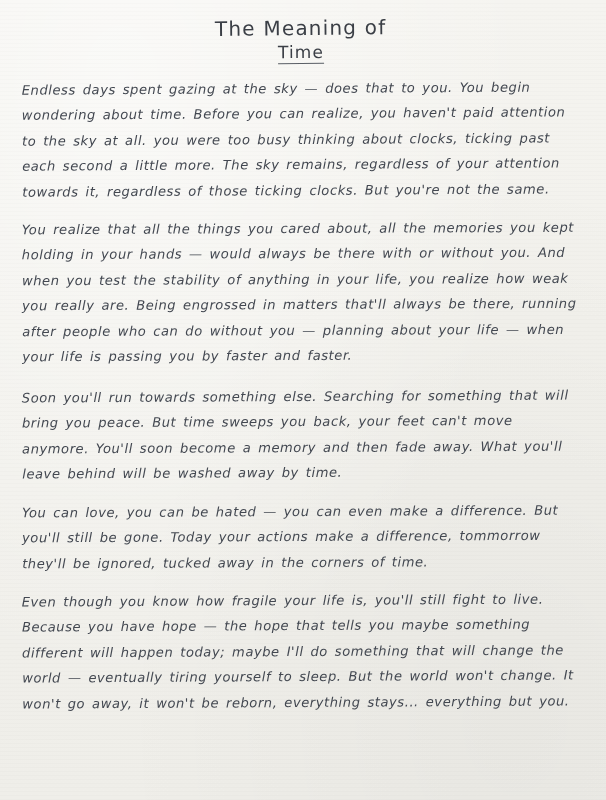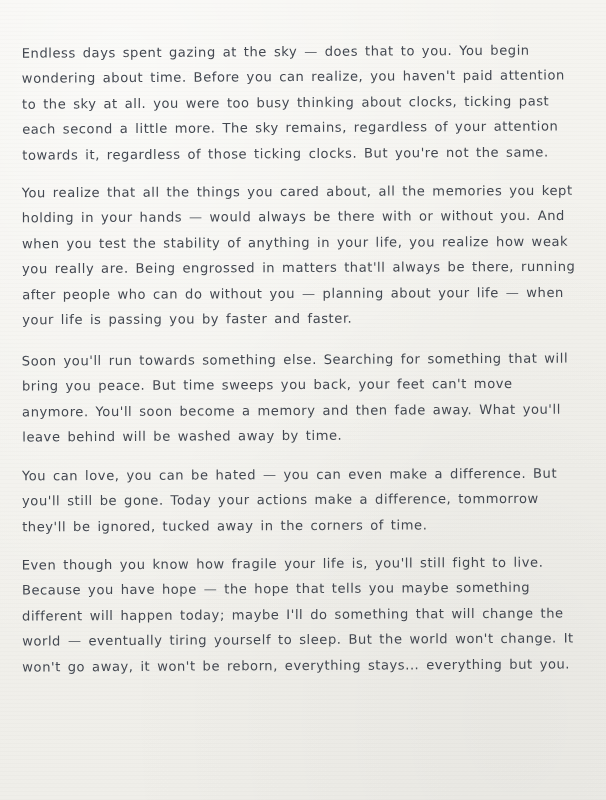--- a/index.html
+++ b/index.html
@@ -53,21 +53,22 @@
   .title-line2 {
     font-size: 17px;
     color: #3b3f46;
     letter-spacing: 1.1px;
     display: inline-block;
     border-bottom: 1px solid #5a5f66;
     padding-bottom: 1px;
     transform: rotate(-0.4deg);
   }
   .body-text {
-    margin-top: 25px;
+    margin-top: 12px;
+    font-style: italic;
   }
   .para {
     color: #434851;
     font-size: 13.1px;
     line-height: 25.4px;
     letter-spacing: 0.55px;
     word-spacing: 2.2px;
     margin: 0 0 13px 0;
     text-align: left;
   }
@@ -80,20 +81,26 @@
   .para.p4 { margin-top: 8px; }
   .para.p5 { margin-top: 8px; }
   
   .para { font-stretch: normal; }
 </style>
 </head>
 <body>
 
 <div class="page">
 
+  <div class="title-block">
+    <span class="title-line1">The Meaning of</span>
+    <span class="title-line2-wrap">
+      <span class="title-line2">Time</span>
+    </span>
+  </div>
 
   <div class="body-text">
     <p class="para p1">Endless days spent gazing at the sky — does that to you. You begin wondering about time. Before you can realize, you haven't paid attention to the sky at all. you were too busy thinking about clocks, ticking past each second a little more. The sky remains, regardless of your attention towards it, regardless of those ticking clocks. But you're not the same.</p>
     <p class="para p2">You realize that all the things you cared about, all the memories you kept holding in your hands — would always be there with or without you. And when you test the stability of anything in your life, you realize how weak you really are. Being engrossed in matters that'll always be there, running after people who can do without you — planning about your life — when your life is passing you by faster and faster.</p>
     <p class="para p3">Soon you'll run towards something else. Searching for something that will bring you peace. But time sweeps you back, your feet can't move anymore. You'll soon become a memory and then fade away. What you'll leave behind will be washed away by time.</p>
     <p class="para p4">You can love, you can be hated — you can even make a difference. But you'll still be gone. Today your actions make a difference, tommorrow they'll be ignored, tucked away in the corners of time.</p>
     <p class="para p5">Even though you know how fragile your life is, you'll still fight to live. Because you have hope — the hope that tells you maybe something different will happen today; maybe I'll do something that will change the world — eventually tiring yourself to sleep. But the world won't change. It won't go away, it won't be reborn, everything stays... everything but you.</p>
   </div>
 
 </div>

